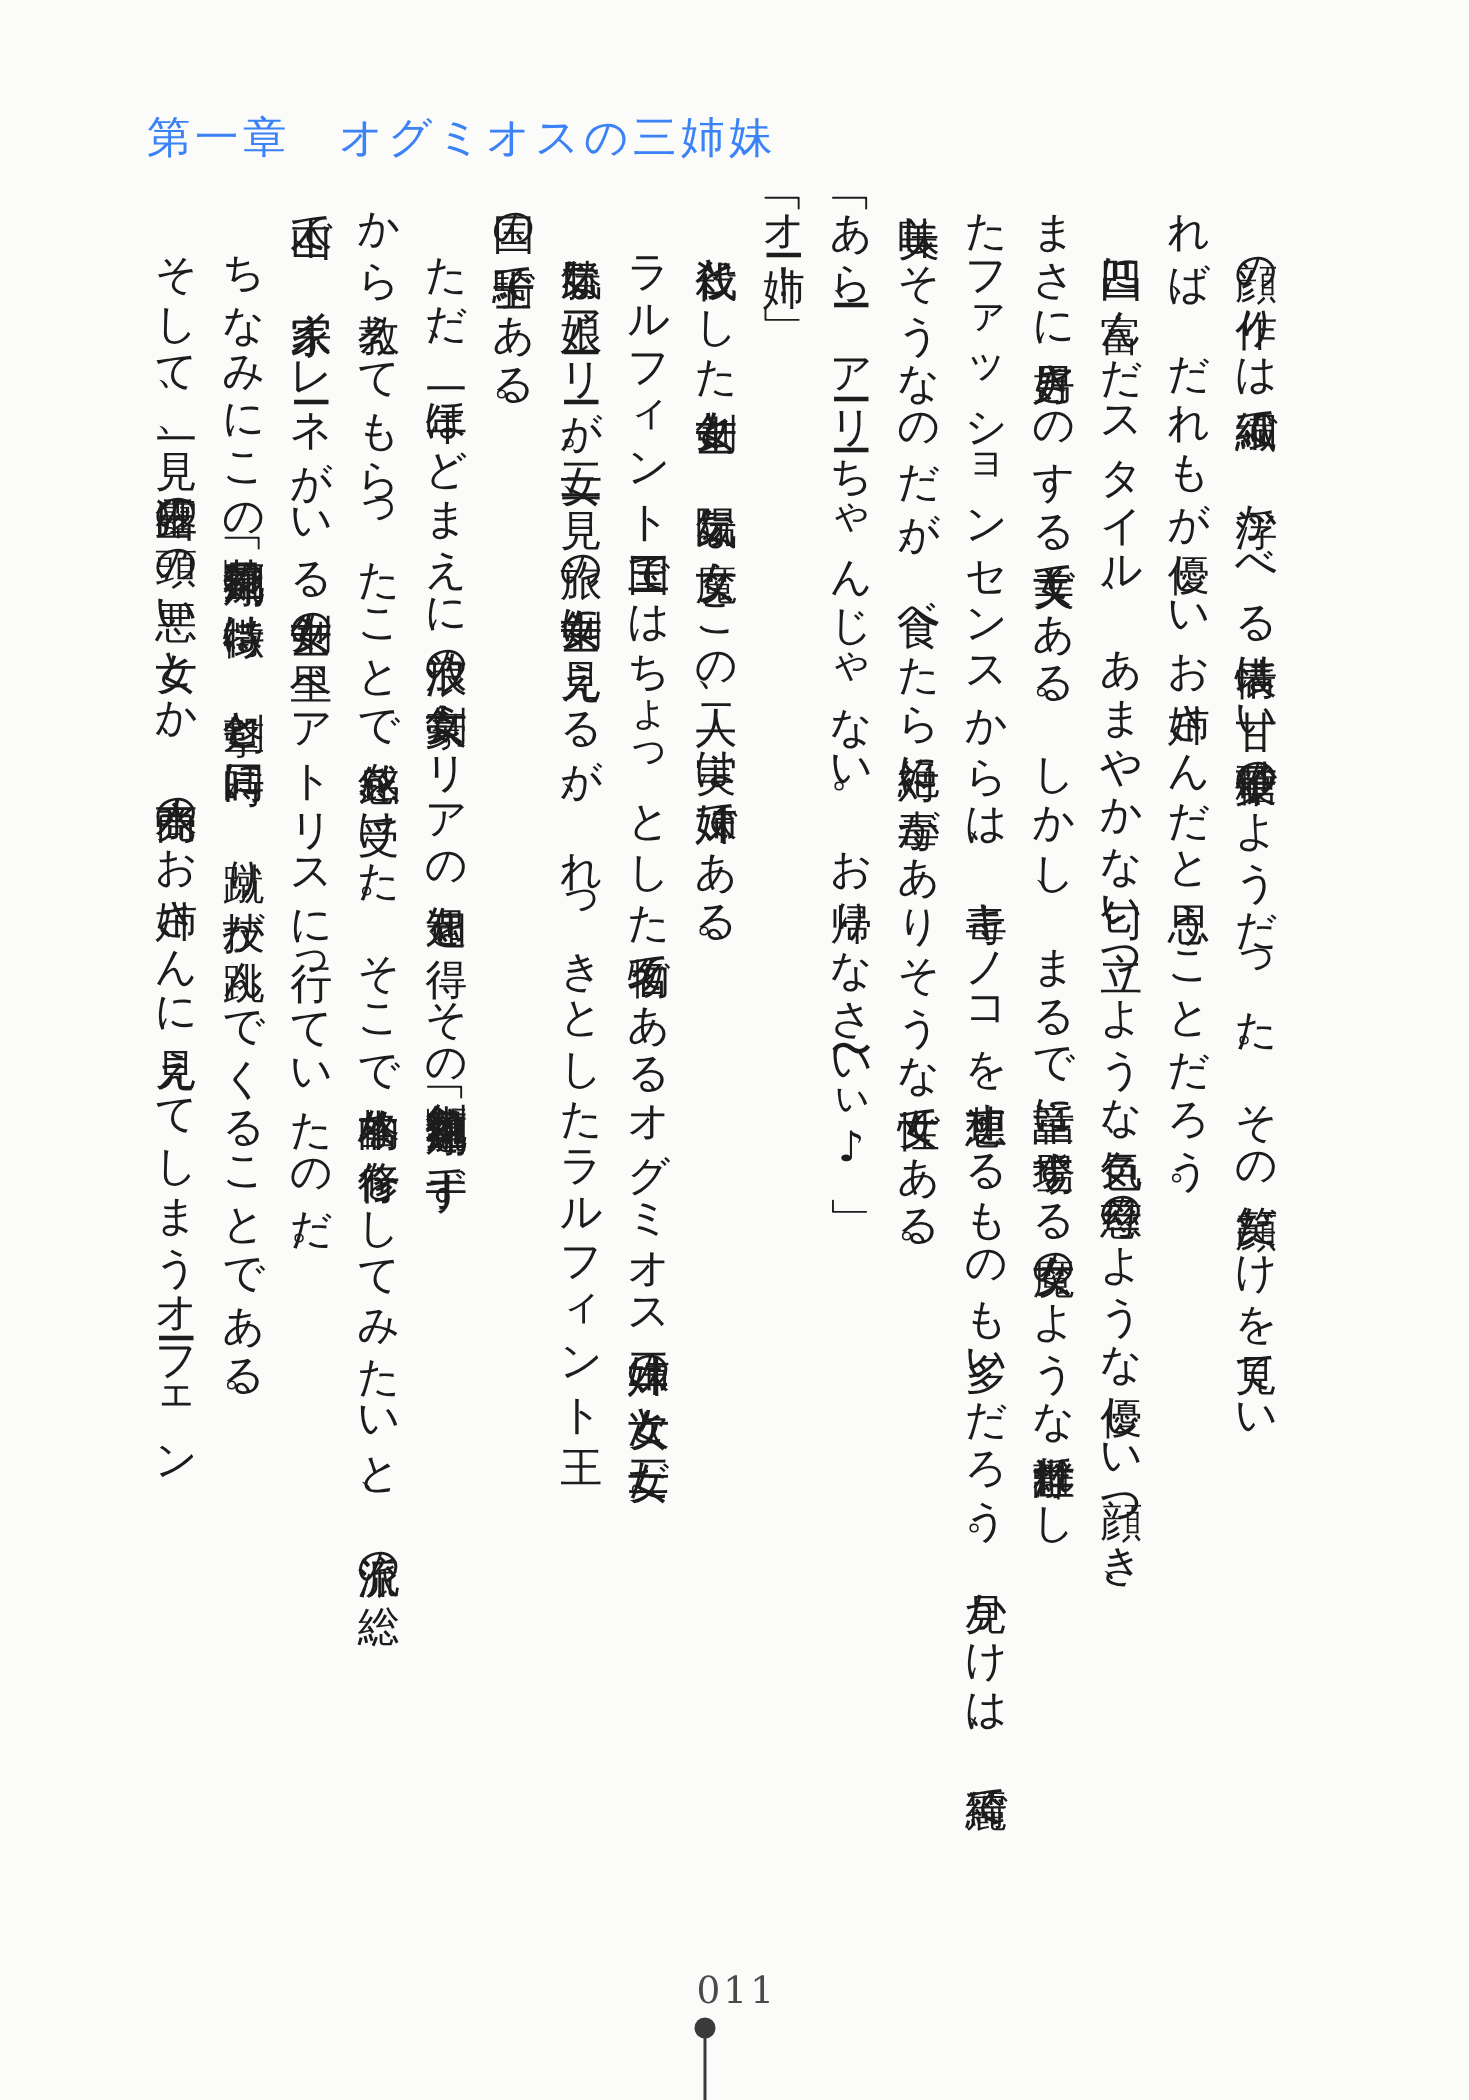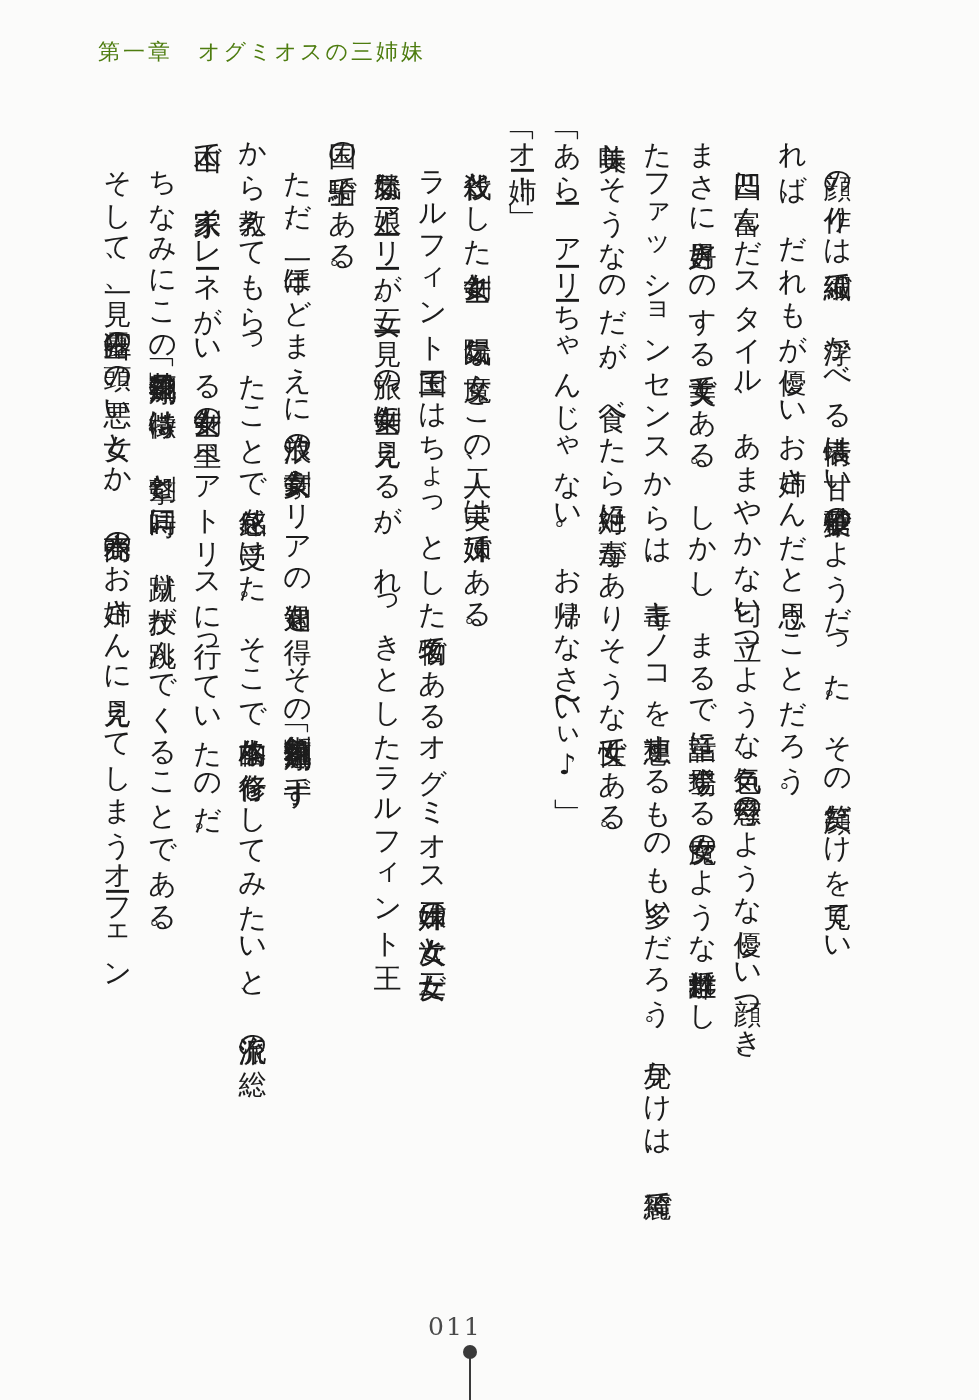--- a/index.html
+++ b/index.html
@@ -11,25 +11,25 @@
     height: 1400px;
     position: relative;
     background: #fbfbfa;
     overflow: hidden;
     font-family: "DejaVu Serif", "Liberation Serif", serif;
     color: #1c1c1c;
   }
   
   .running-head {
     position: absolute;
-    top: 37px;
+    top: 72px;
     left: 98px;
-    font-size: 22px;
+    font-size: 29px;
     letter-spacing: 3px;
-    color: #4d7c0f;
+    color: #3b82f6;
     white-space: pre;
   }
   
   .text-block {
     position: absolute;
     top: 122px;
     left: 92px;
     width: 768px;
     height: 1165px;
     writing-mode: vertical-rl;
@@ -46,21 +46,21 @@
   }
   .text-block p.line.indent {
     text-indent: 29px;
   }
   
   .page-number {
     position: absolute;
     top: 1312px;
     left: 428px;
     width: 90px;
-    text-align: left;
+    text-align: right;
     font-size: 25px;
     letter-spacing: 2px;
     color: #4a4a4a;
   }
   .page-marker-dot {
     position: absolute;
     left: 463px;
     top: 1345px;
     width: 14px;
     height: 14px;

